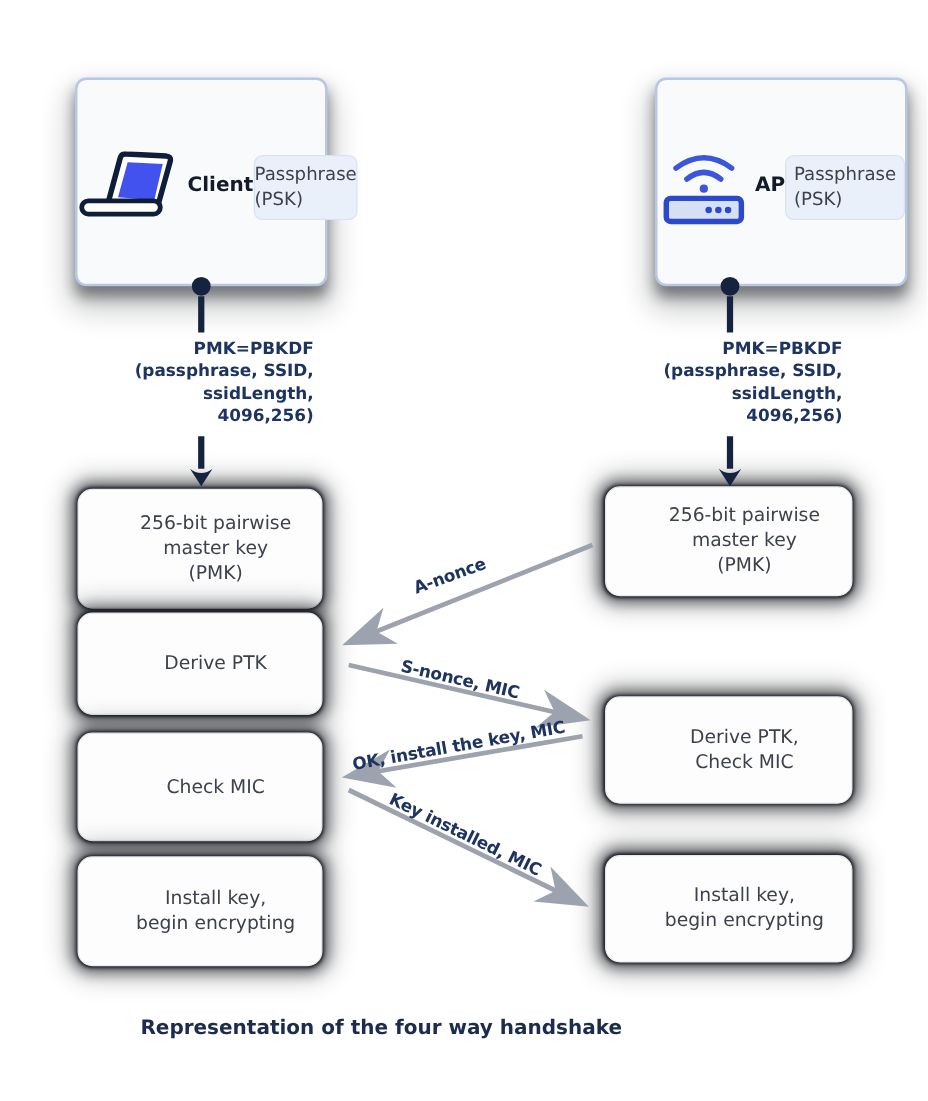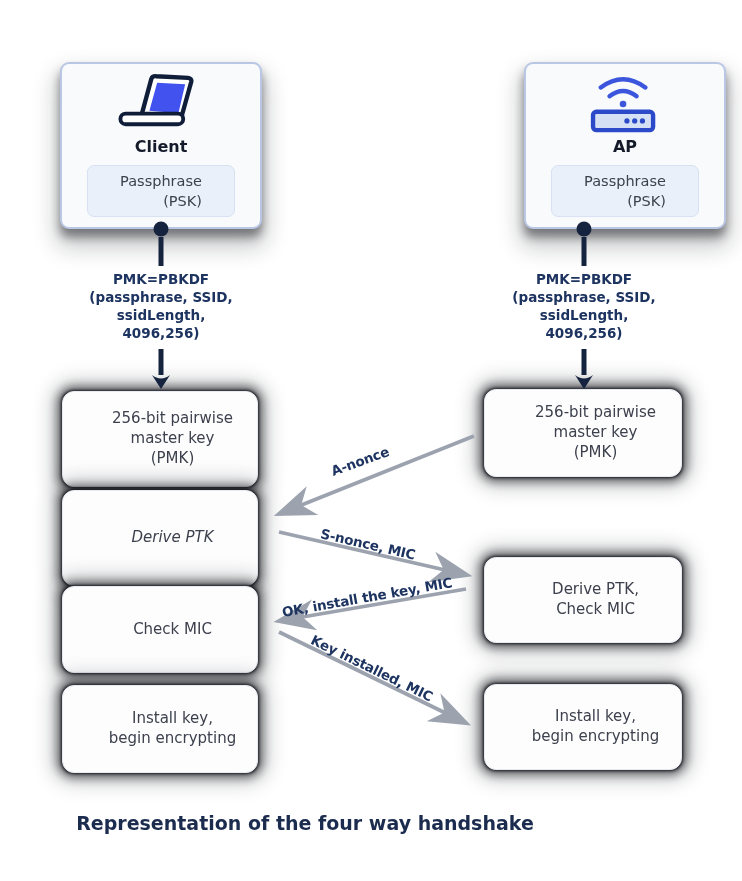--- a/index.html
+++ b/index.html
@@ -4,69 +4,69 @@
 <style>
   html,body{margin:0;padding:0;background:#ffffff;}
   .canvas{
     position:relative;width:742px;height:881px;background:#ffffff;
     font-family:"DejaVu Sans","Liberation Sans",sans-serif;overflow:hidden;
   }
   
   .entity-card{
     position:absolute;top:62px;width:202px;height:167px;box-sizing:border-box;
     border:2px solid #B9C7E4;border-radius:9px;background:#F8FAFC;
-    display:flex;flex-direction:column;align-items:center;
+    display:flex;flex-direction:row;align-items:center;
     box-shadow:0 8px 10px 0 rgba(14,16,22,0.45), 0 14px 22px 5px rgba(14,16,22,0.22);
   }
   .entity-card.client{left:60px;}
   .entity-card.ap{left:483px;margin-left:41px;}
   .entity-icon{margin-top:9px;height:60px;display:flex;align-items:center;justify-content:center;}
   .entity-title{margin-top:4px;font-size:16px;font-weight:bold;color:#141A2A;line-height:20px;}
   .pass-box{
     margin-top:8px;width:148px;height:52px;box-sizing:border-box;
     background:#E9F0FA;border:1px solid #D8E2F4;border-radius:7px;
-    display:flex;align-items:center;justify-content:center;text-align:right;
+    display:flex;align-items:center;justify-content:center;text-align:left;
     font-size:14.5px;color:#3D414D;line-height:1.38;white-space:pre-line;
   }
   
   .pmk-formula{
-    position:absolute;top:271px;width:180px;text-align:center;
+    position:absolute;top:271px;width:180px;text-align:right;
     font-size:13.5px;font-weight:bold;line-height:1.33;color:#1D3360;white-space:pre-line;
   }
   .pmk-formula.left{left:71px;}
   .pmk-formula.right{left:494px;}
   
   .flow-box{
     position:absolute;box-sizing:border-box;background:#FDFDFE;
     border:1px solid #E7EAF1;border-radius:12px;
     display:flex;align-items:center;justify-content:center;text-align:center;
     font-size:15px;color:#3D414D;line-height:1.32;white-space:pre-line;
     box-shadow:0 0 3px 1px rgba(14,16,22,0.9),
                0 0 10px 5px rgba(14,16,22,0.55),
                0 0 20px 10px rgba(14,16,22,0.22);
     padding-left:25px;
   }
   .col-left .flow-box{left:62px;width:196px;}
   .col-right .flow-box{left:484px;width:198px;}
-  .lb1{top:391px;height:96px;} .lb2{top:490px;height:96px;font-style:italic;}
+  .lb1{top:391px;height:96px;} .lb2{top:490px;height:82px;}
   .lb3{top:586px;height:87px;} .lb4{top:685px;height:88px;}
   .rb1{top:389px;height:88px;} .rb2{top:557px;height:86px;} .rb3{top:684px;height:86px;}
   
   .msg-label{
     position:absolute;font-size:13.5px;font-weight:bold;color:#1D3360;
     white-space:nowrap;letter-spacing:-0.2px;
   }
   .msg-1{left:360px;top:461px;transform:translate(-50%,-50%) rotate(-20deg);}
   .msg-2{left:368px;top:544px;transform:translate(-50%,-50%) rotate(13deg);}
   .msg-3{left:367px;top:597px;transform:translate(-50%,-50%) rotate(-10deg);}
   .msg-4{left:372px;top:668px;transform:translate(-50%,-50%) rotate(26deg);}
   
   .caption{
     position:absolute;left:0;top:812px;width:610px;text-align:center;
-    font-size:19px;font-weight:bold;color:#1C2C4F;
+    font-size:16px;font-weight:bold;color:#1C2C4F;
   }
   
   svg.overlay{position:absolute;left:0;top:0;pointer-events:none;}
 </style>
 </head>
 <body>
 
 <div class="canvas">
 
   <div class="entity-card client">

